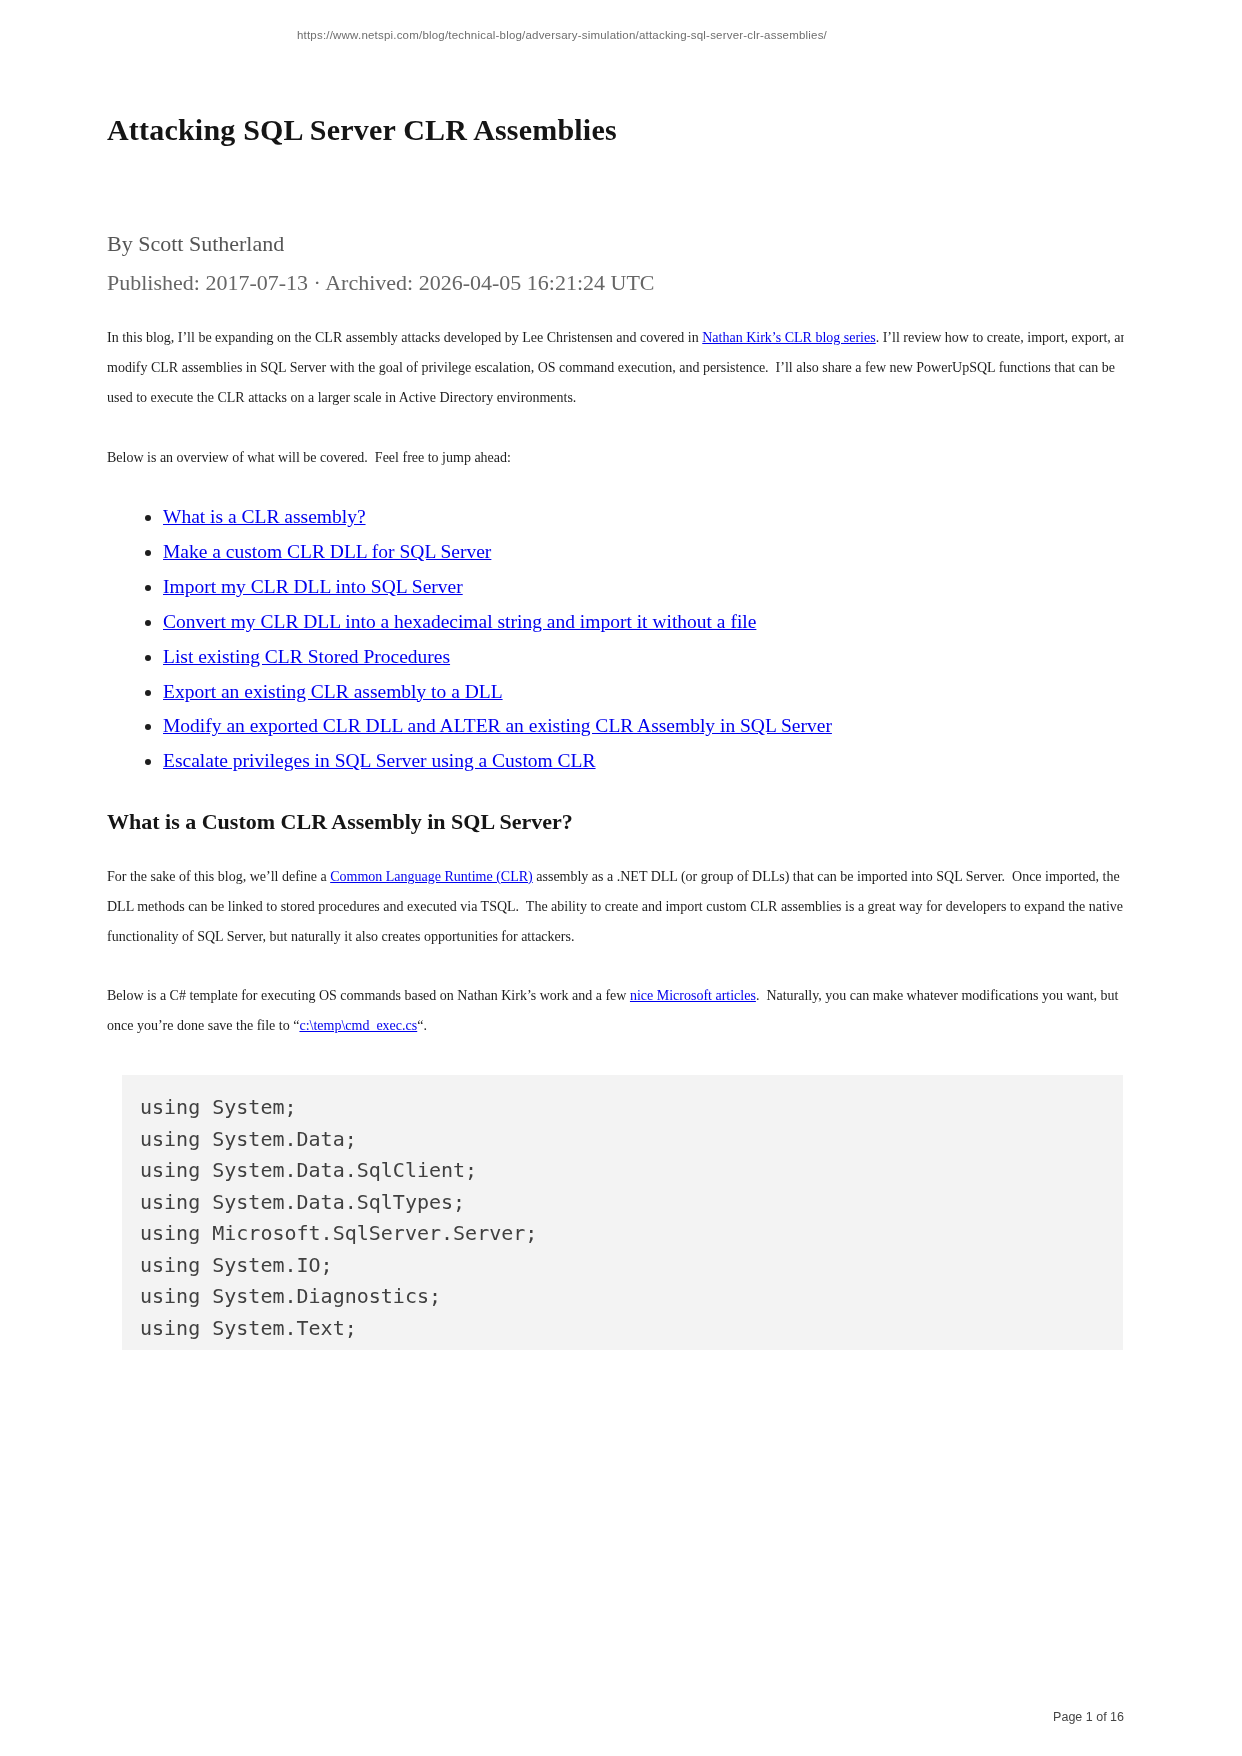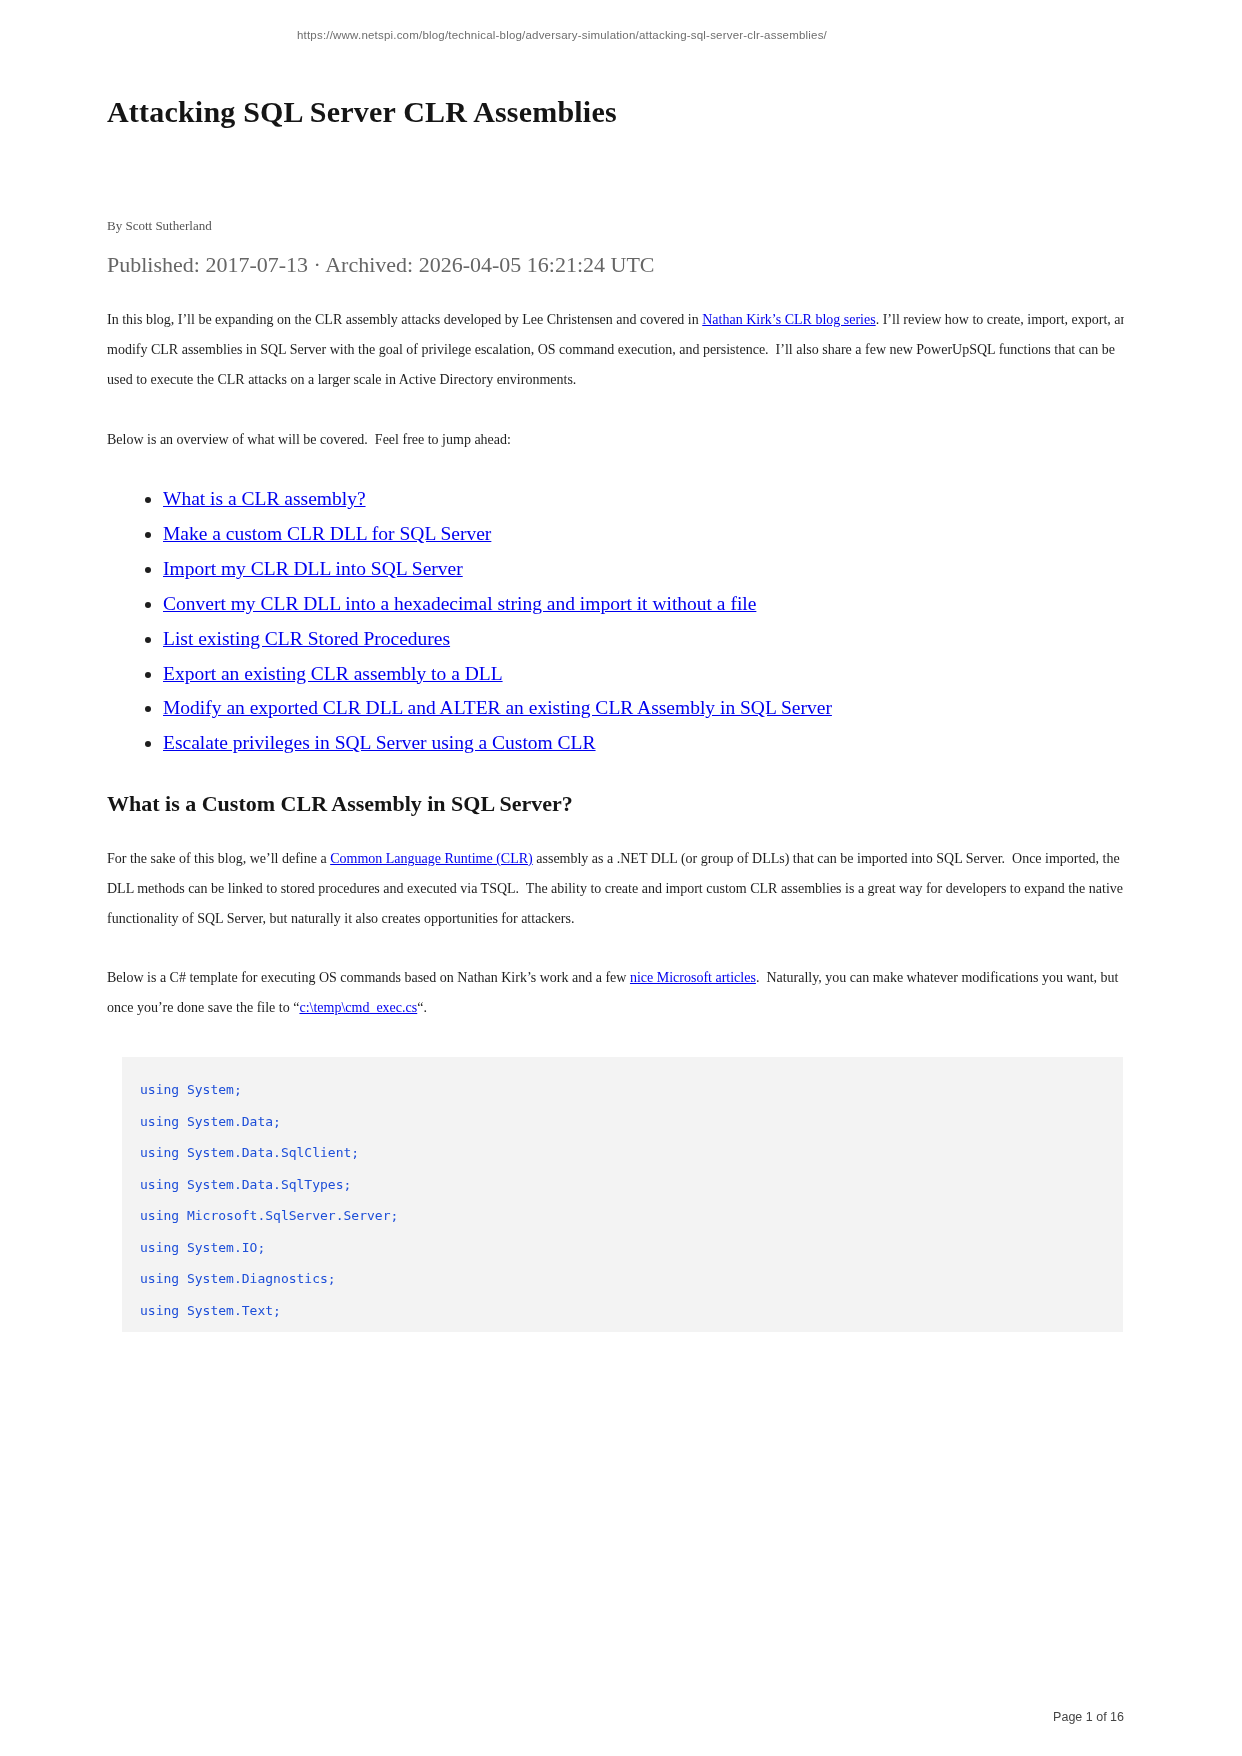--- a/index.html
+++ b/index.html
@@ -16,35 +16,35 @@
   .url-bar {
     position: absolute;
     top: 29px; left: 0; right: 0;
     text-align: center;
     font-family: "Liberation Sans", sans-serif;
     font-size: 11.5px;
     color: #6e6e6e;
     letter-spacing: 0.2px;
   }
   .content {
-    margin: 8px 107px;
-    padding-top: 84px;
+    margin: 0 107px;
+    padding-top: 110px;
     width: 1028px;
   }
   h1.title {
     margin: 0;
     font-size: 30px;
     line-height: 40px;
     font-weight: 700;
     color: #151515;
     letter-spacing: 0.2px;
   }
   .byline {
     margin: 80px 0 0 0;
-    font-size: 13px;
+    font-size: 22px;
     line-height: 28px;
     color: #555555;
   }
   .meta {
     margin: 12px 0 0 0;
     font-size: 22px;
     line-height: 26px;
     color: #666666;
   }
   p.body-p {
@@ -80,23 +80,23 @@
     font-weight: 700;
     color: #151515;
   }
   h2.sec-1 { margin-top: 28px; }
   h2.sec-2 { margin-top: 50px; }
   pre.code {
     margin: 34px 12px 0 15px;
     padding: 17px 18px 6px 18px;
     background: #f3f3f3;
     font-family: "DejaVu Sans Mono", monospace;
-    font-size: 13px;
+    font-size: 20px;
     line-height: 31.5px;
-    color: #1d4ed8;
+    color: #404040;
     white-space: pre;
     overflow: hidden;
   }
   pre.code .code-line { min-height: 31.5px; }
   .page-footer {
     position: absolute;
     top: 1709px; left: 0; right: 0;
     text-align: right;
     font-family: "Liberation Sans", sans-serif;
     font-size: 12.5px;

